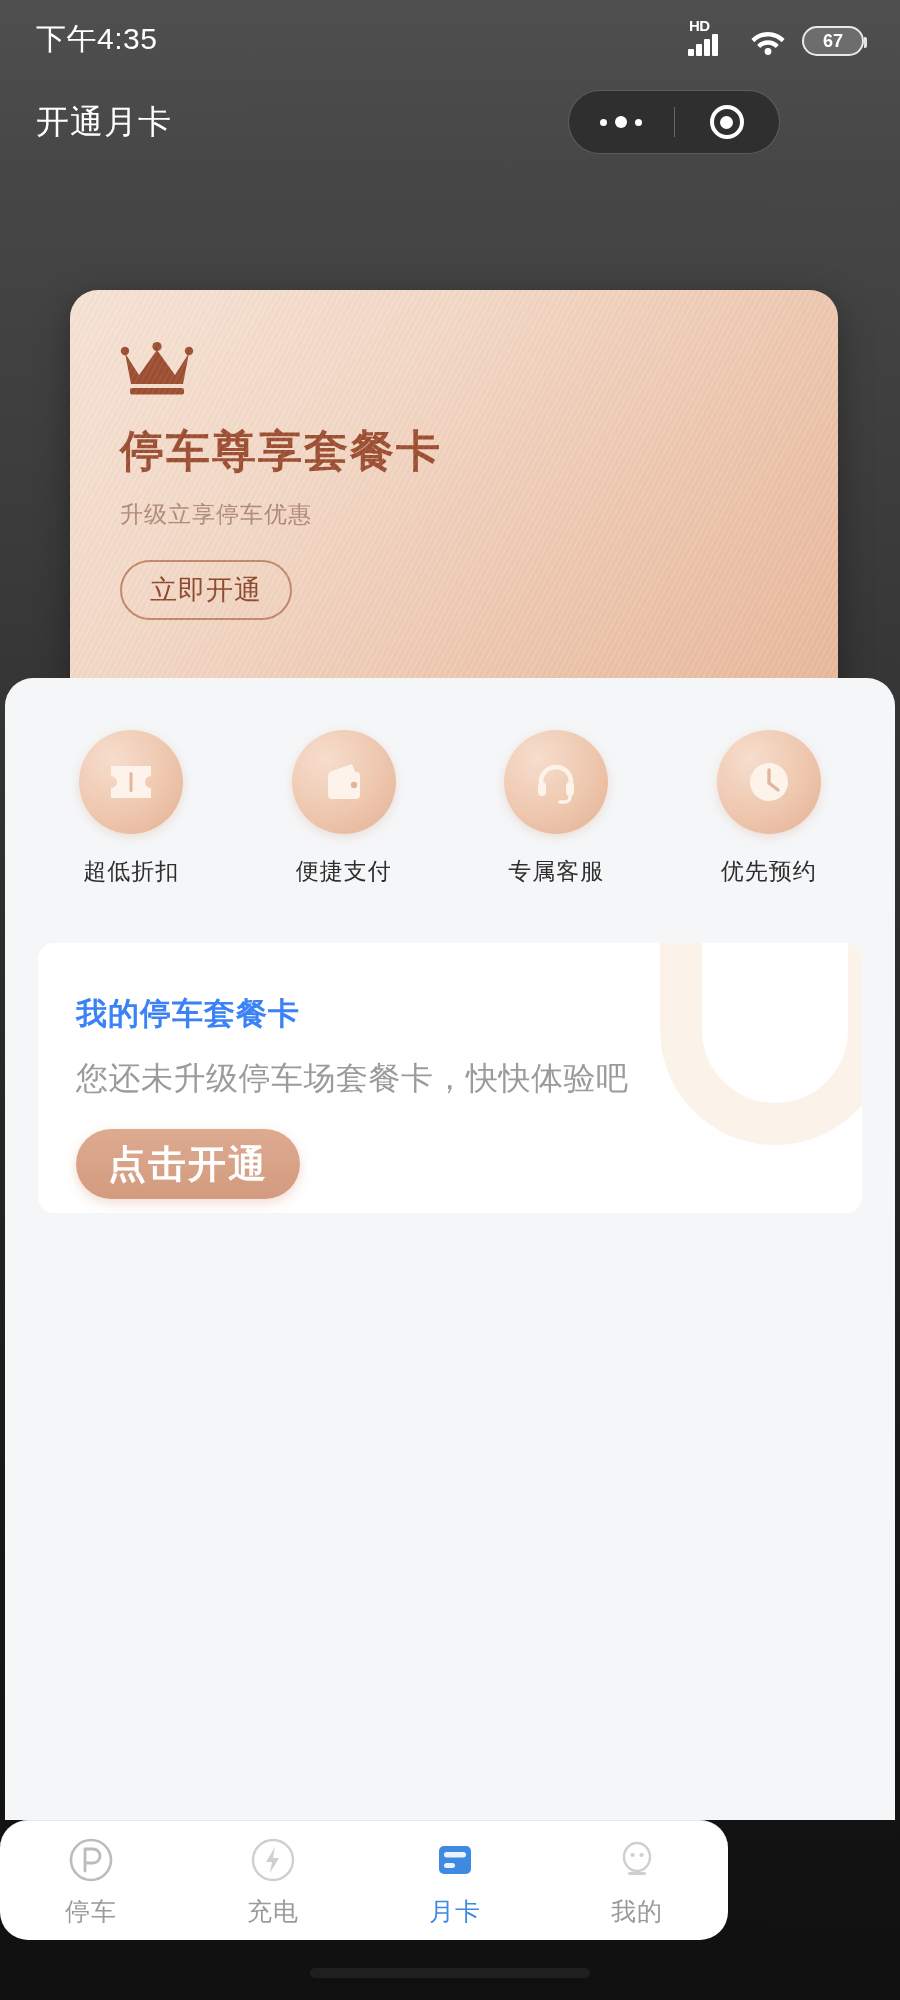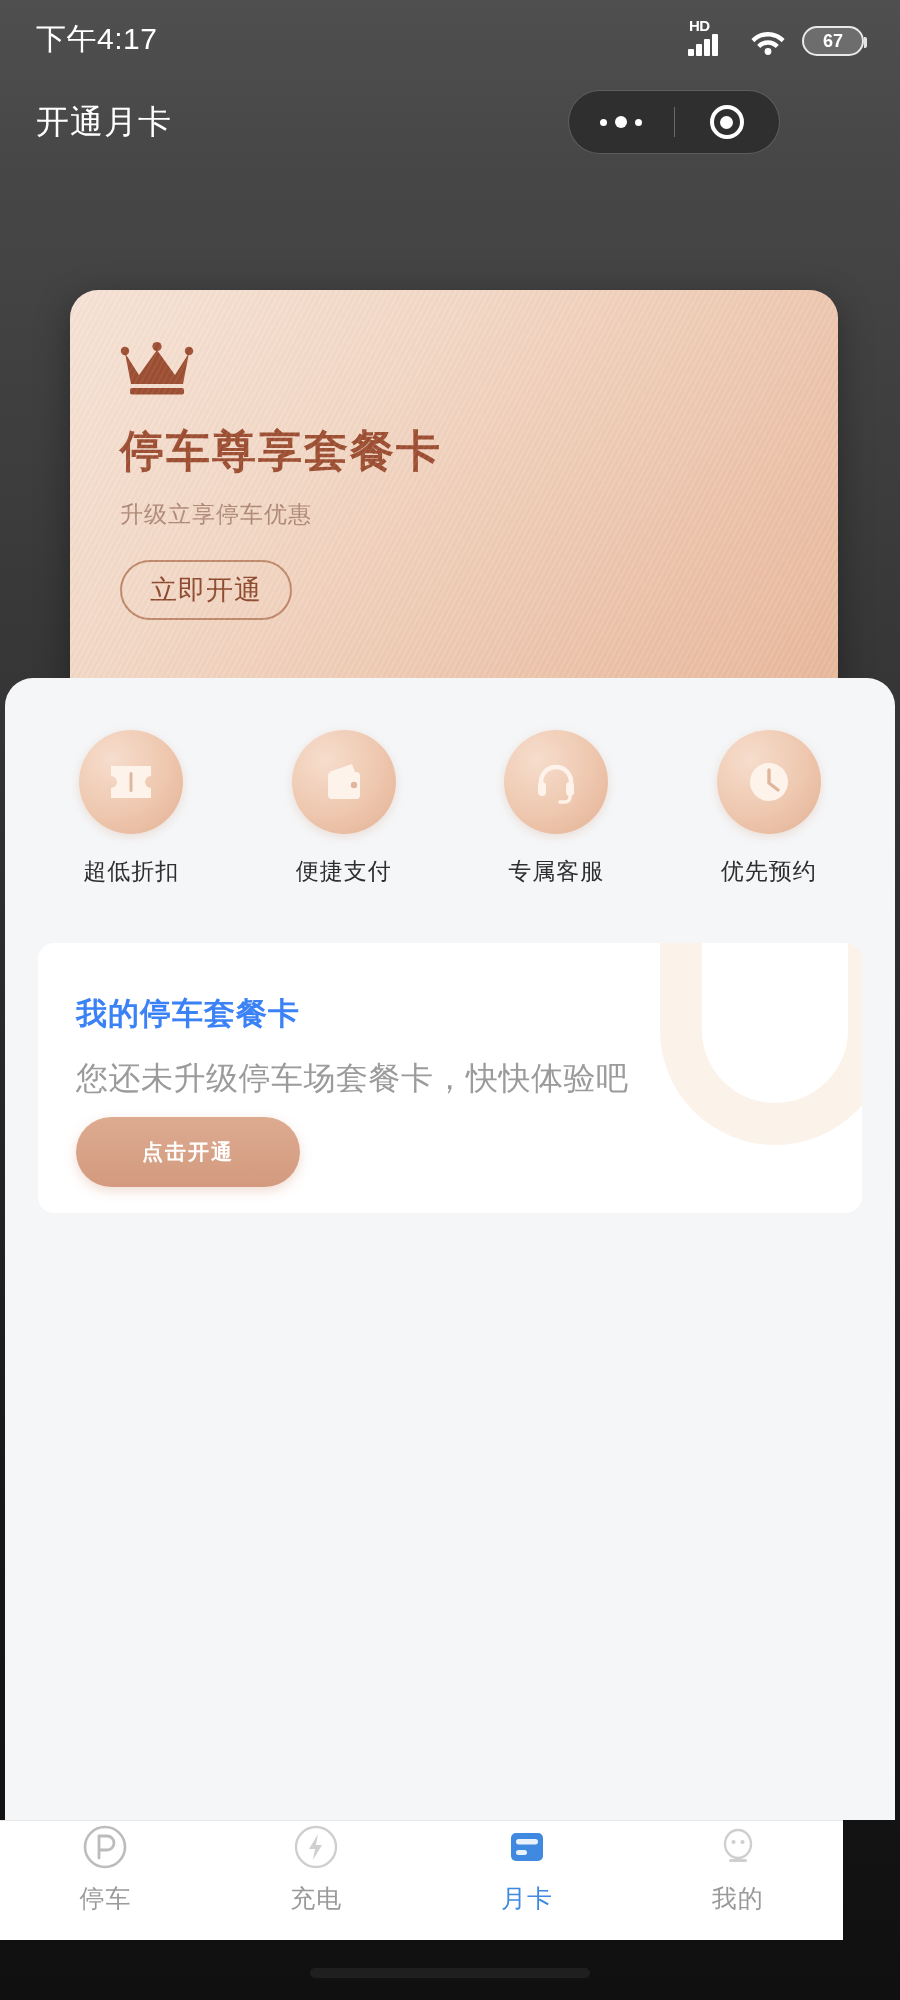--- a/index.html
+++ b/index.html
@@ -151,33 +151,33 @@
   .wm-u {
     position:absolute; right:-28px; top:-38px;
     width:230px; height:240px;
     border:42px solid #fbf2ea;
     border-top:none;
     border-radius:0 0 120px 120px;
   }
   .mycard-title { position:relative; font-size:31px; font-weight:700; color:#3b82f6; letter-spacing:1px; }
   .mycard-sub { position:relative; margin-top:22px; font-size:32px; color:#9b9b9b; letter-spacing:.5px; }
   .mycard-btn {
-    position:relative; margin-top:16px;
+    position:relative; margin-top:28px;
     display:inline-flex; align-items:center; justify-content:center;
     width:224px; height:70px; border-radius:35px;
     background:linear-gradient(180deg,#ddab90 0%,#d39a7f 100%);
-    color:#fff; font-size:21px; font-weight:700; letter-spacing:2px;
+    color:#fff; font-size:38px; font-weight:700; letter-spacing:2px;
     box-shadow:0 4px 12px rgba(211,154,127,.35);
   }
 
   
   #tabbar {
-    position:absolute; left:0; bottom:60px; width:843px; height:120px;
+    position:absolute; left:0; bottom:60px; width:728px; height:120px;
     background:#fff; border-top:1px solid #e8e8e8;
-    display:flex; 
+    display:flex; align-items:center;border-radius:28px;
   }
   .tab { flex:1; display:flex; flex-direction:column; align-items:center; gap:9px; }
   .tab-icon { width:52px; height:52px; display:flex; align-items:center; justify-content:center; }
   .tab-label { font-size:25px; color:#9a9a9a; letter-spacing:1px; }
   .tab.active .tab-label { color:#3f8ae0; }
 
   #watermark {
     position:absolute; left:0; bottom:148px; width:900px;
     text-align:center;
     font-family:"Liberation Serif","DejaVu Serif",serif;
@@ -191,21 +191,21 @@
     position:absolute; left:50%; transform:translateX(-50%); bottom:22px;
     width:280px; height:10px; border-radius:5px; background:#1f1f1f;
   }
 </style>
 </head>
 <body>
 
 <div id="screen">
 
   <div id="statusbar">
-    <div class="sb-time">下午4:17</div>
+    <div class="sb-time">下午4:35</div>
     <div class="sb-right">
       <div class="hd-signal">
         <div class="hd">HD</div>
         <div class="bars">
             <i></i>
             <i></i>
             <i></i>
             <i></i>
           </div>
       </div>

